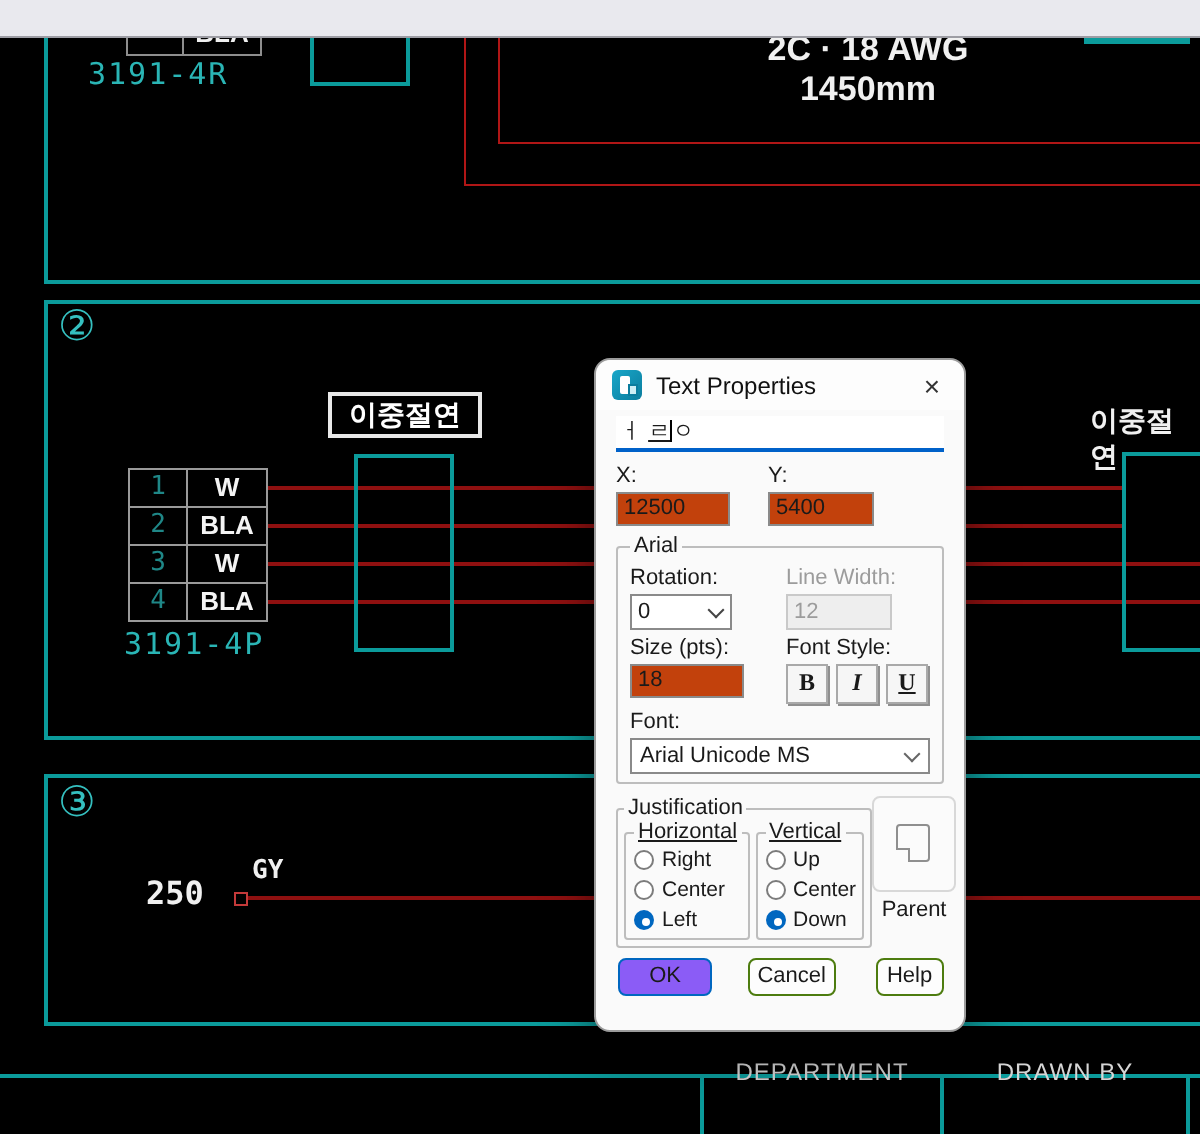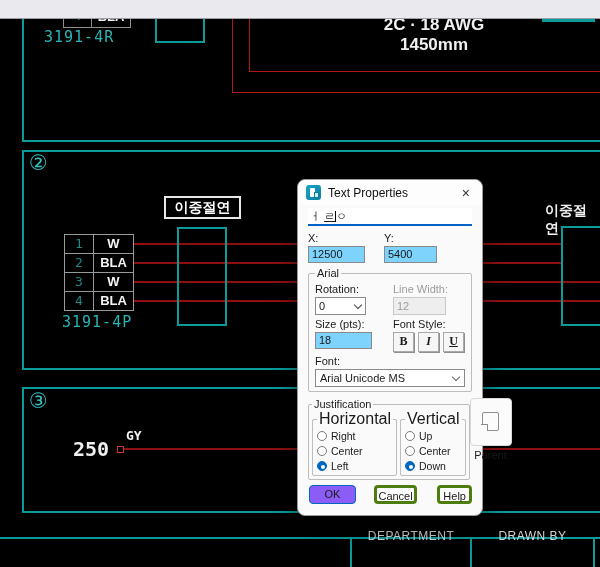--- a/index.html
+++ b/index.html
@@ -49,21 +49,21 @@
   .lab{display:block;margin:3px 0 2px 0;}
   .textinput{
     height:16px;background:#fff;border-bottom:2px solid #0061c9;
     font-size:11px;line-height:16px;white-space:pre;padding-left:2px;
   }
   .compose{text-decoration:underline;}
   .caret{display:inline-block;width:1px;height:11px;background:#000;vertical-align:-2px;}
   .xyrow{display:flex;margin-top:3px;}
   .xyrow .col-x{width:76px;}
   .xyrow .col-y{width:80px;}
-  .box-input{background:#7dd3fc;border:1px solid #8a8a8a;height:15px;line-height:15px;padding-left:3px;margin-top:2px;}
+  .box-input{background:#c2410c;border:1px solid #8a8a8a;height:15px;line-height:15px;padding-left:3px;margin-top:2px;}
   .box-input.w56{width:52px;}
   .box-input.w52{width:48px;}
   fieldset{border:1px solid #bdbdbd;border-radius:2px;margin:4px 0 0 0;padding:1px 6px 4px 6px;}
   legend{font-size:11px;padding:0 2px;}
   .fgrid{display:flex;flex-wrap:wrap;}
   .fgrid .lcol{width:52%;}
   .fgrid .rcol{width:48%;}
   .dis{color:#9c9c9c;}
   .select{background:#fff;border:1px solid #8a8a8a;height:16px;line-height:16px;padding-left:3px;margin-top:2px;position:relative;}
   .select.w50{width:46px;}
@@ -72,33 +72,33 @@
   .stylebtns{display:flex;gap:4px;margin-top:2px;}
   .sbtn{width:19px;height:18px;background:#f6f6f6;border:1px solid #a9a9a9;box-shadow:1px 1px 0 #8f8f8f;text-align:center;line-height:17px;font-family:"Liberation Serif",serif;font-size:12px;font-weight:bold;}
   .sbtn.i{font-style:italic;}
   .sbtn.u{text-decoration:underline;}
   .fontcombo{background:#fff;border:1px solid #8a8a8a;height:16px;line-height:16px;padding-left:4px;margin-top:2px;position:relative;font-size:11px;}
   .fontcombo .chev{position:absolute;right:5px;top:4px;width:5px;height:5px;border-right:1.4px solid #666;border-bottom:1.4px solid #666;transform:rotate(45deg);}
   .bottomzone{display:flex;margin-top:2px;}
   .justfs{width:118px;padding:0 3px 3px 3px;}
   .justcols{display:flex;gap:3px;}
   .subfs{margin:0;padding:0 3px 2px 4px;}
-  .subfs legend{font-size:16px;}
+  .subfs legend{font-size:11px;text-decoration:underline;}
   .radio-row{display:flex;align-items:center;height:15px;}
   .rad{width:10px;height:10px;border-radius:50%;background:#fff;border:1px solid #7c7c7c;flex:0 0 auto;box-sizing:border-box;}
   .rad.on{background:#0067c0;border:1px solid #0067c0;position:relative;}
   .rad.on:before{content:"";position:absolute;left:3px;top:3px;width:4px;height:4px;border-radius:50%;background:#fff;}
   .radio-row .rl{margin-left:4px;font-size:10.5px;}
   .parentcol{margin-left:auto;width:44px;text-align:center;}
   .parentbtn{width:40px;height:46px;background:#fbfbfb;border:1px solid #d8d8d8;border-radius:4px;margin:4px auto 0 auto;position:relative;}
   .pgicon{position:absolute;left:11px;top:13px;width:15px;height:17px;border:1.4px solid #8f8f8f;border-radius:2px;}
   .pgicon:before{content:"";position:absolute;left:-1.4px;bottom:-1.4px;width:6px;height:6px;background:#fbfbfb;border-top:1.4px solid #8f8f8f;border-right:1.4px solid #8f8f8f;}
   .parentlbl{margin-top:3px;font-size:11px;}
   .btnrow{display:flex;align-items:center;margin-top:5px;padding-left:1px;}
-  .btn{height:19px;line-height:17px;text-align:center;background:#fdfdfd;border:3px solid #4d7c0f;border-radius:4px;font-size:11px;box-sizing:border-box;}
+  .btn{height:19px;line-height:17px;text-align:center;background:#fdfdfd;border:1px solid #4d7c0f;border-radius:4px;font-size:11px;box-sizing:border-box;}
   .btn.ok{width:52px;border:1.6px solid #0067c0;background:#8b5cf6;}
   .btn.cancel{width:48px;margin-left:18px;}
   .btn.help{width:38px;margin-left:20px;}
 </style>
 </head>
 <body>
 
 <div class="toptable">
   <div class="c1">4</div>
   <div class="c2">BLA</div>
@@ -161,21 +161,21 @@
 <div class="cadtext" style="left:62px;top:313px;font-size:15px;letter-spacing:1px;">3191-4P</div>
 
 <div class="cadwhite" style="left:545px;top:202px;font-size:14px;">이중절연</div>
 <div class="cyanbox" style="left:561px;top:226px;width:60px;height:96px;"></div>
 
 <div class="hline" style="left:22px;top:387px;width:578px;"></div>
 <div class="vline" style="left:22px;top:387px;height:126px;"></div>
 <div class="hline" style="left:22px;top:511px;width:578px;"></div>
 <div class="marker" style="left:29px;top:389px;">③</div>
 
-<div class="cadwhite" style="left:73px;top:437px;font-size:20px;font-family:'DejaVu Sans Mono',monospace;text-align:center;">250</div>
+<div class="cadwhite" style="left:73px;top:437px;font-size:16px;font-family:'DejaVu Sans Mono',monospace;text-align:center;">250</div>
 <div class="cadwhite" style="left:126px;top:428px;font-size:13px;font-family:'DejaVu Sans Mono',monospace;">GY</div>
 <div class="redsq" style="left:117px;top:446px;"></div>
 <div class="wire" style="left:123px;top:448px;width:477px;"></div>
 
 <div class="hline" style="left:0;top:537px;width:600px;"></div>
 <div class="vline" style="left:350px;top:539px;height:28px;"></div>
 <div class="vline" style="left:470px;top:539px;height:28px;"></div>
 <div class="vline" style="left:593px;top:539px;height:28px;"></div>
 <div class="tb-label" style="left:352px;width:118px;">DEPARTMENT</div>
 <div class="tb-label" style="left:472px;width:121px;">DRAWN BY</div>

